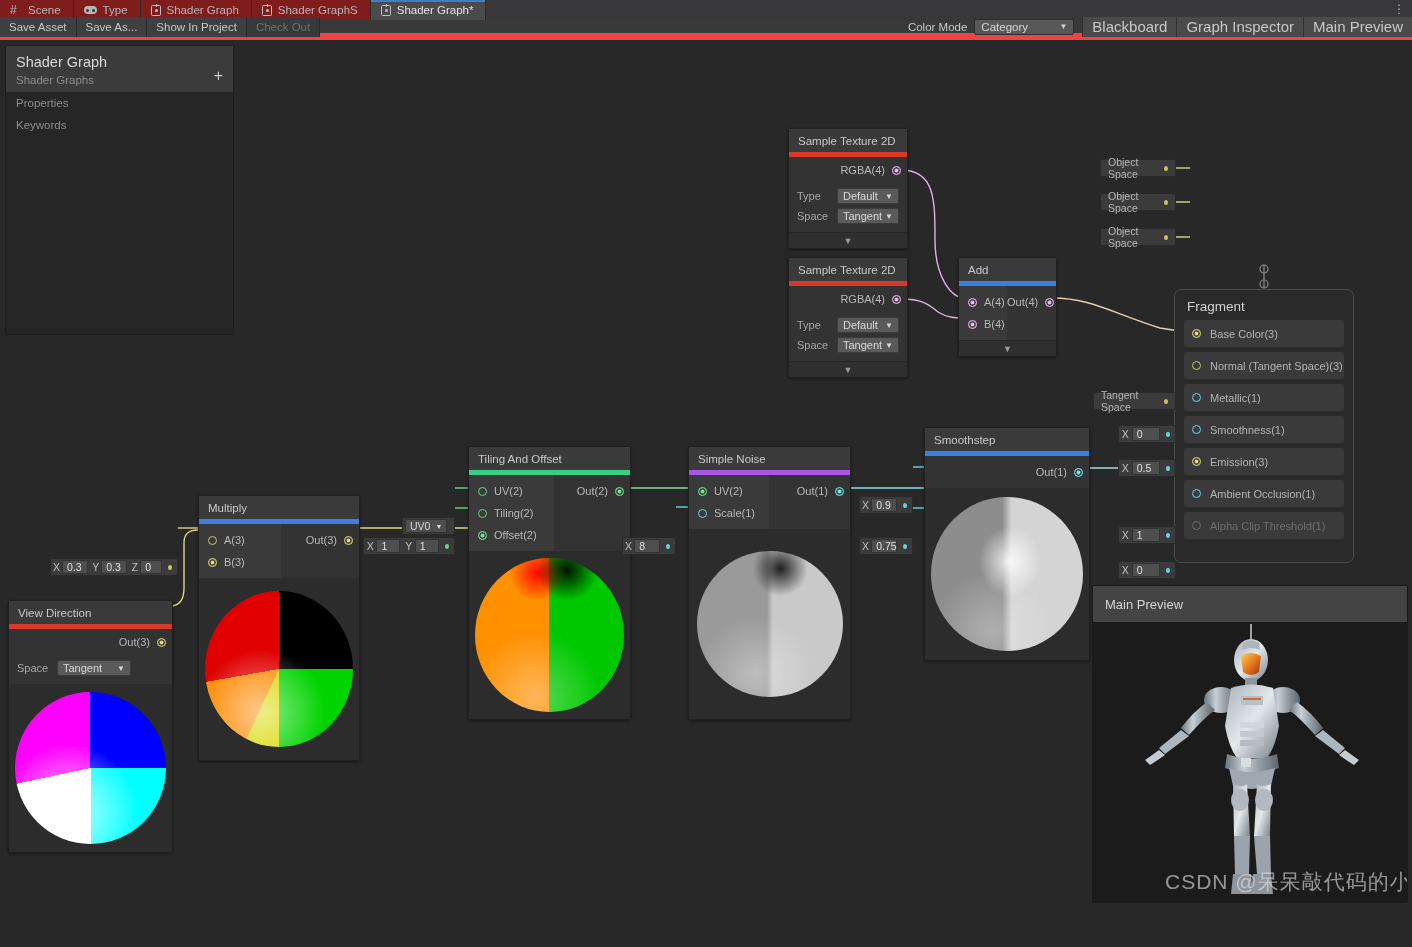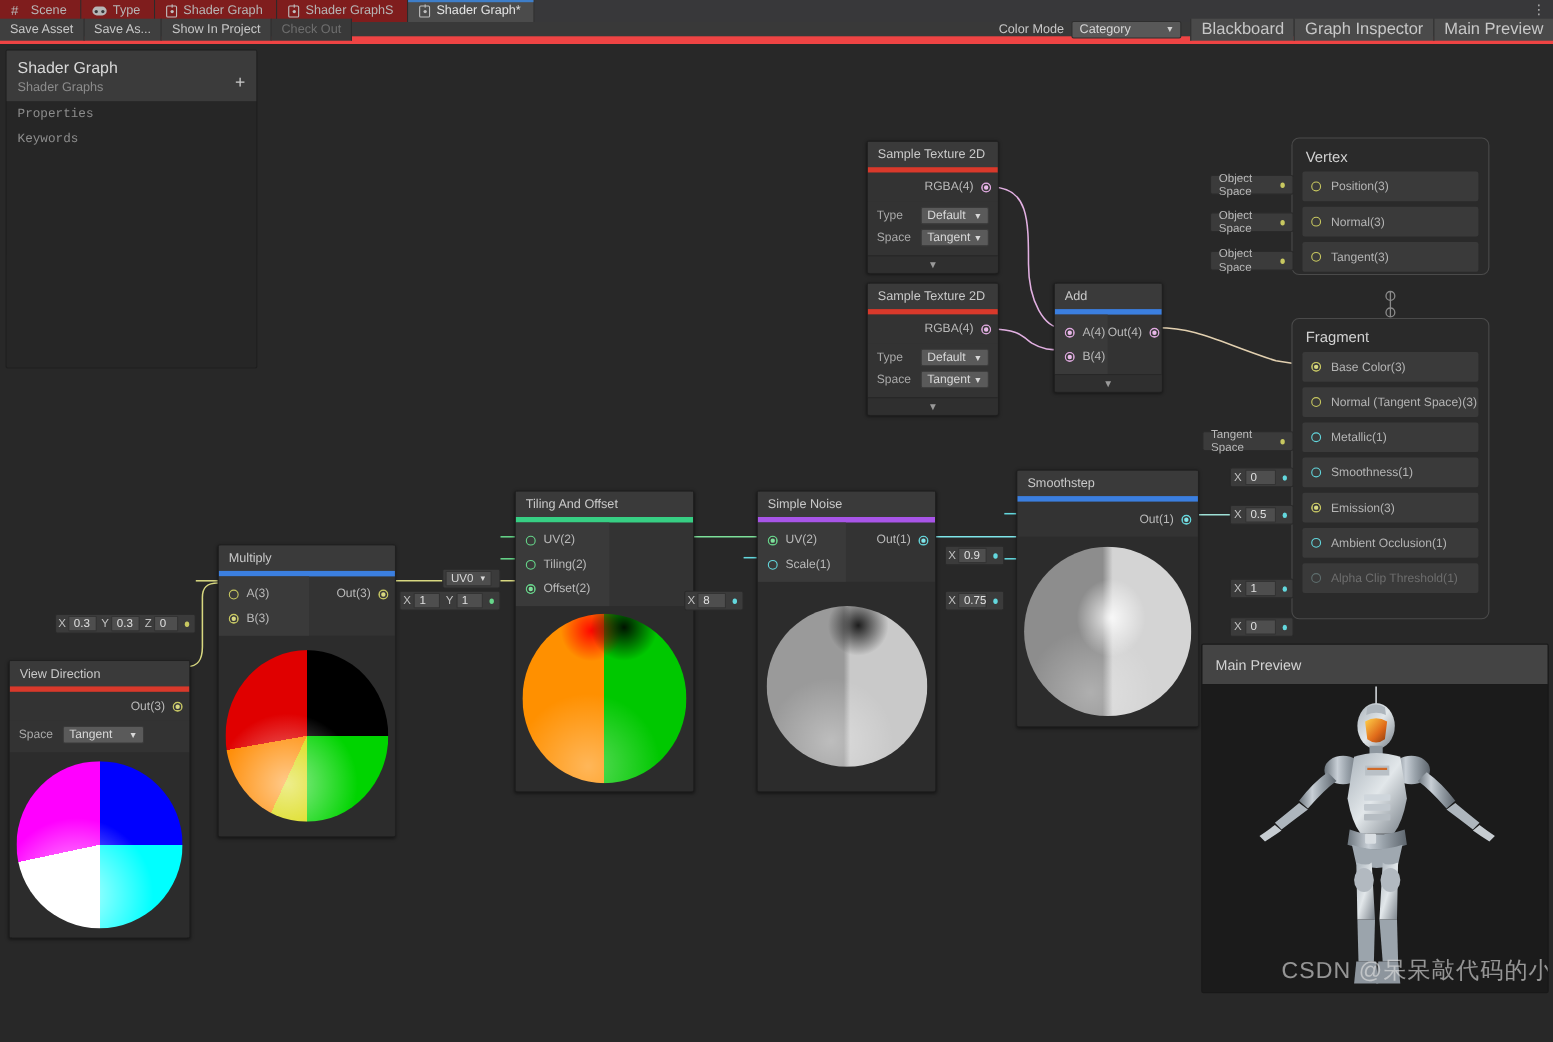--- a/index.html
+++ b/index.html
@@ -92,21 +92,21 @@
   .blackboard {
     position:absolute; left:5px; top:5px; width:229px; height:290px;
     background:#262626; border:1px solid #1e1e1e; border-radius:2px;
   }
   .bb-head { background:#3b3b3b; padding:8px 10px 6px 10px; position:relative; }
   .bb-title { font-size:14.5px; color:#d9d9d9; }
   .bb-sub { font-size:11.5px; color:#8d8d8d; margin-top:4px; }
   .bb-plus {
     position:absolute; right:10px; top:22px; font-size:16px; color:#c9c9c9; line-height:1;
   }
-  .bb-row { font-size:11.5px; color:#8d8d8d; padding:5px 10px;font-family:Liberation Mono, monospace; }
+  .bb-row { font-size:11.5px; color:#8d8d8d; padding:5px 10px; }
 
   
   .node {
     position:absolute; background:#333333;
     border:1px solid #202020; border-radius:3px;
     box-shadow:0 1px 3px rgba(0,0,0,.45);
   }
   .node-title {
     font-size:11.5px; color:#c9c9c9; padding:6px 9px 5px 9px;
     background:#3a3a3a;
@@ -399,35 +399,20 @@
         <div class="port-col-out">
           <div class="prow out">
             <span>Out(4)</span>
             <span class="slot v4 filled out-slot"></span>
           </div>
         </div>
       </div>
       <div class="node-expander">▼</div>
     </div>
 
-    <div class="stack" style="left:1174px; top:85px; width:180px; height:125px;">
-      <div class="stack-title">Vertex</div>
-      <div class="blockrow">
-        <span class="blockslot"></span>
-        <span>Position(3)</span>
-      </div>
-      <div class="blockrow">
-        <span class="blockslot"></span>
-        <span>Normal(3)</span>
-      </div>
-      <div class="blockrow">
-        <span class="blockslot"></span>
-        <span>Tangent(3)</span>
-      </div>
-    </div>
     <div class="chip-label" style="left:1100px; top:119px; width:76px;">
       <span>Object Space</span>
       <span class="dot"></span>
     </div>
     <div class="chip-label" style="left:1100px; top:153px; width:76px;">
       <span>Object Space</span>
       <span class="dot"></span>
     </div>
     <div class="chip-label" style="left:1100px; top:188px; width:76px;">
       <span>Object Space</span>
@@ -563,20 +548,26 @@
             <span class="slot v2"></span>
             <span>UV(2)</span>
           </div>
           <div class="prow">
             <span class="slot v2"></span>
             <span>Tiling(2)</span>
           </div>
           <div class="prow">
             <span class="slot v2 filled"></span>
             <span>Offset(2)</span>
+          </div>
+        </div>
+        <div class="port-col-out">
+          <div class="prow out">
+            <span>Out(2)</span>
+            <span class="slot v2 filled out-slot"></span>
           </div>
         </div>
       </div>
       <div class="preview" style="height:168px;">
         <div class="sphere" style="width:154px;height:154px;
           background:
             radial-gradient(circle at 62% 8%, rgba(0,0,0,0.9) 0%, rgba(0,0,0,0) 18%),
             radial-gradient(circle at 42% 10%, rgba(255,0,0,0.95) 0%, rgba(255,0,0,0) 17%),
             radial-gradient(circle at 40% 90%, rgba(255,255,255,0.35) 0%, rgba(255,255,255,0) 40%),
             linear-gradient(to right, #ff9000 0 50%, #00c800 50% 100%),

